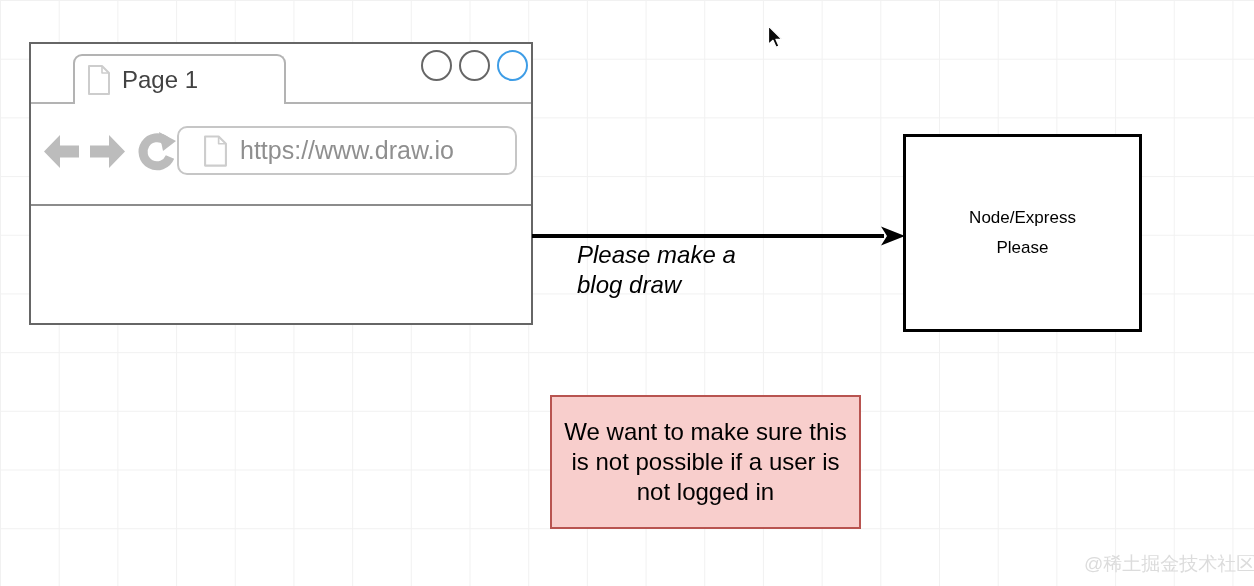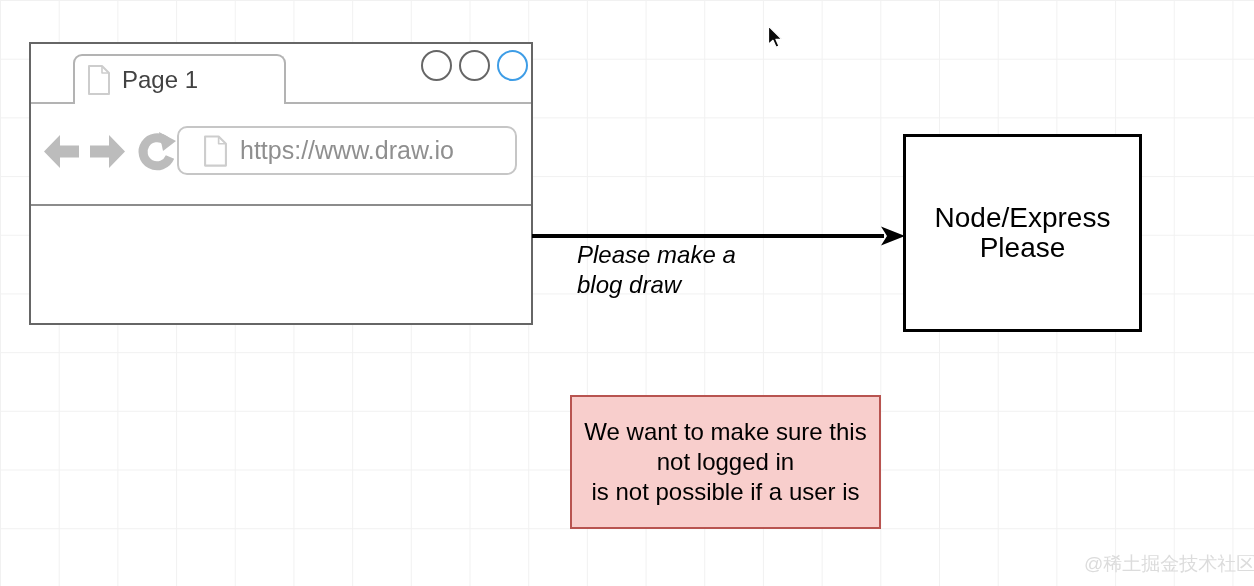--- a/index.html
+++ b/index.html
@@ -117,29 +117,29 @@
   .server-box {
     position: absolute;
     left: 903px; top: 134px;
     width: 239px; height: 198px;
     background: #fff;
     border: 3px solid #000;
     display: flex;
     flex-direction: column;
     align-items: center;
     justify-content: center;
-    font-size: 28px;
+    font-size: 17px;
     line-height: 30px;
     text-align: center;
   }
 
   
   .note-box {
     position: absolute;
-    left: 570px; top: 395px;
+    left: 550px; top: 395px;
     width: 311px; height: 134px;
     background: var(--note-fill, #f8cecc);
     border: 2px solid var(--note-border, #b85450);
     display: flex;
     flex-direction: column;
     align-items: center;
     justify-content: center;
     font-size: 24px;
     line-height: 30px;
     text-align: center;
@@ -230,22 +230,22 @@
     <div>blog draw</div>
   </div>
 
   <div class="server-box">
     <div>Node/Express</div>
     <div>Please</div>
   </div>
 
   <div class="note-box">
     <div>We want to make sure this</div>
+    <div>is not possible if a user is</div>
     <div>not logged in</div>
-    <div>is not possible if a user is</div>
   </div>
 
   <svg class="mouse-cursor" viewBox="0 0 17 25">
     <path d="M1.5 1 L1.5 19.2 L6 15.3 L9.1 22.3 L11.9 21.1 L8.9 14.3 L14.8 14.3 Z" fill="#0a0a0a" stroke="#ffffff" stroke-width="1.2" stroke-linejoin="round"></path>
   </svg>
 
   <div class="watermark">@稀土掘金技术社区</div>
 
 </div>
 

